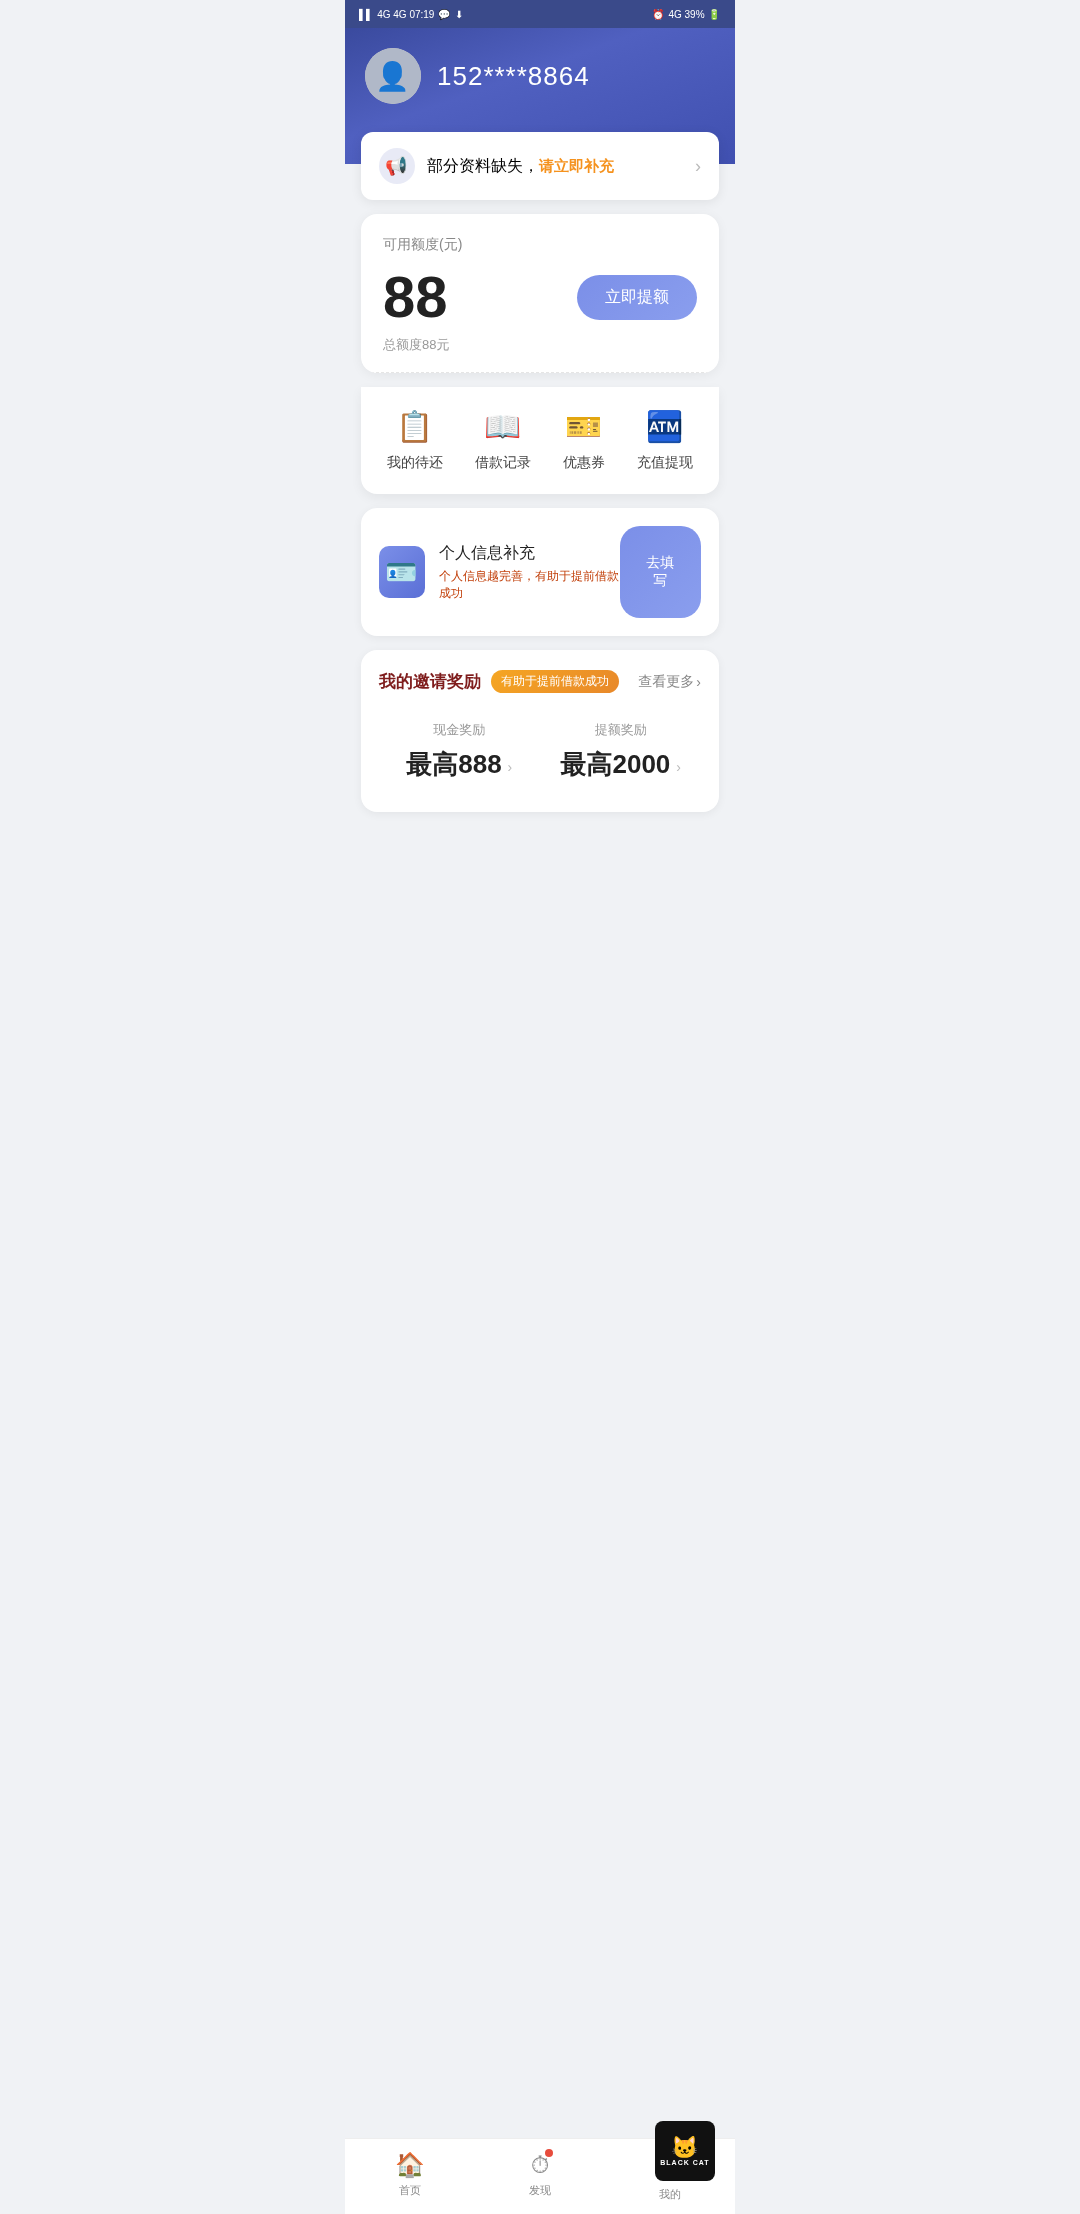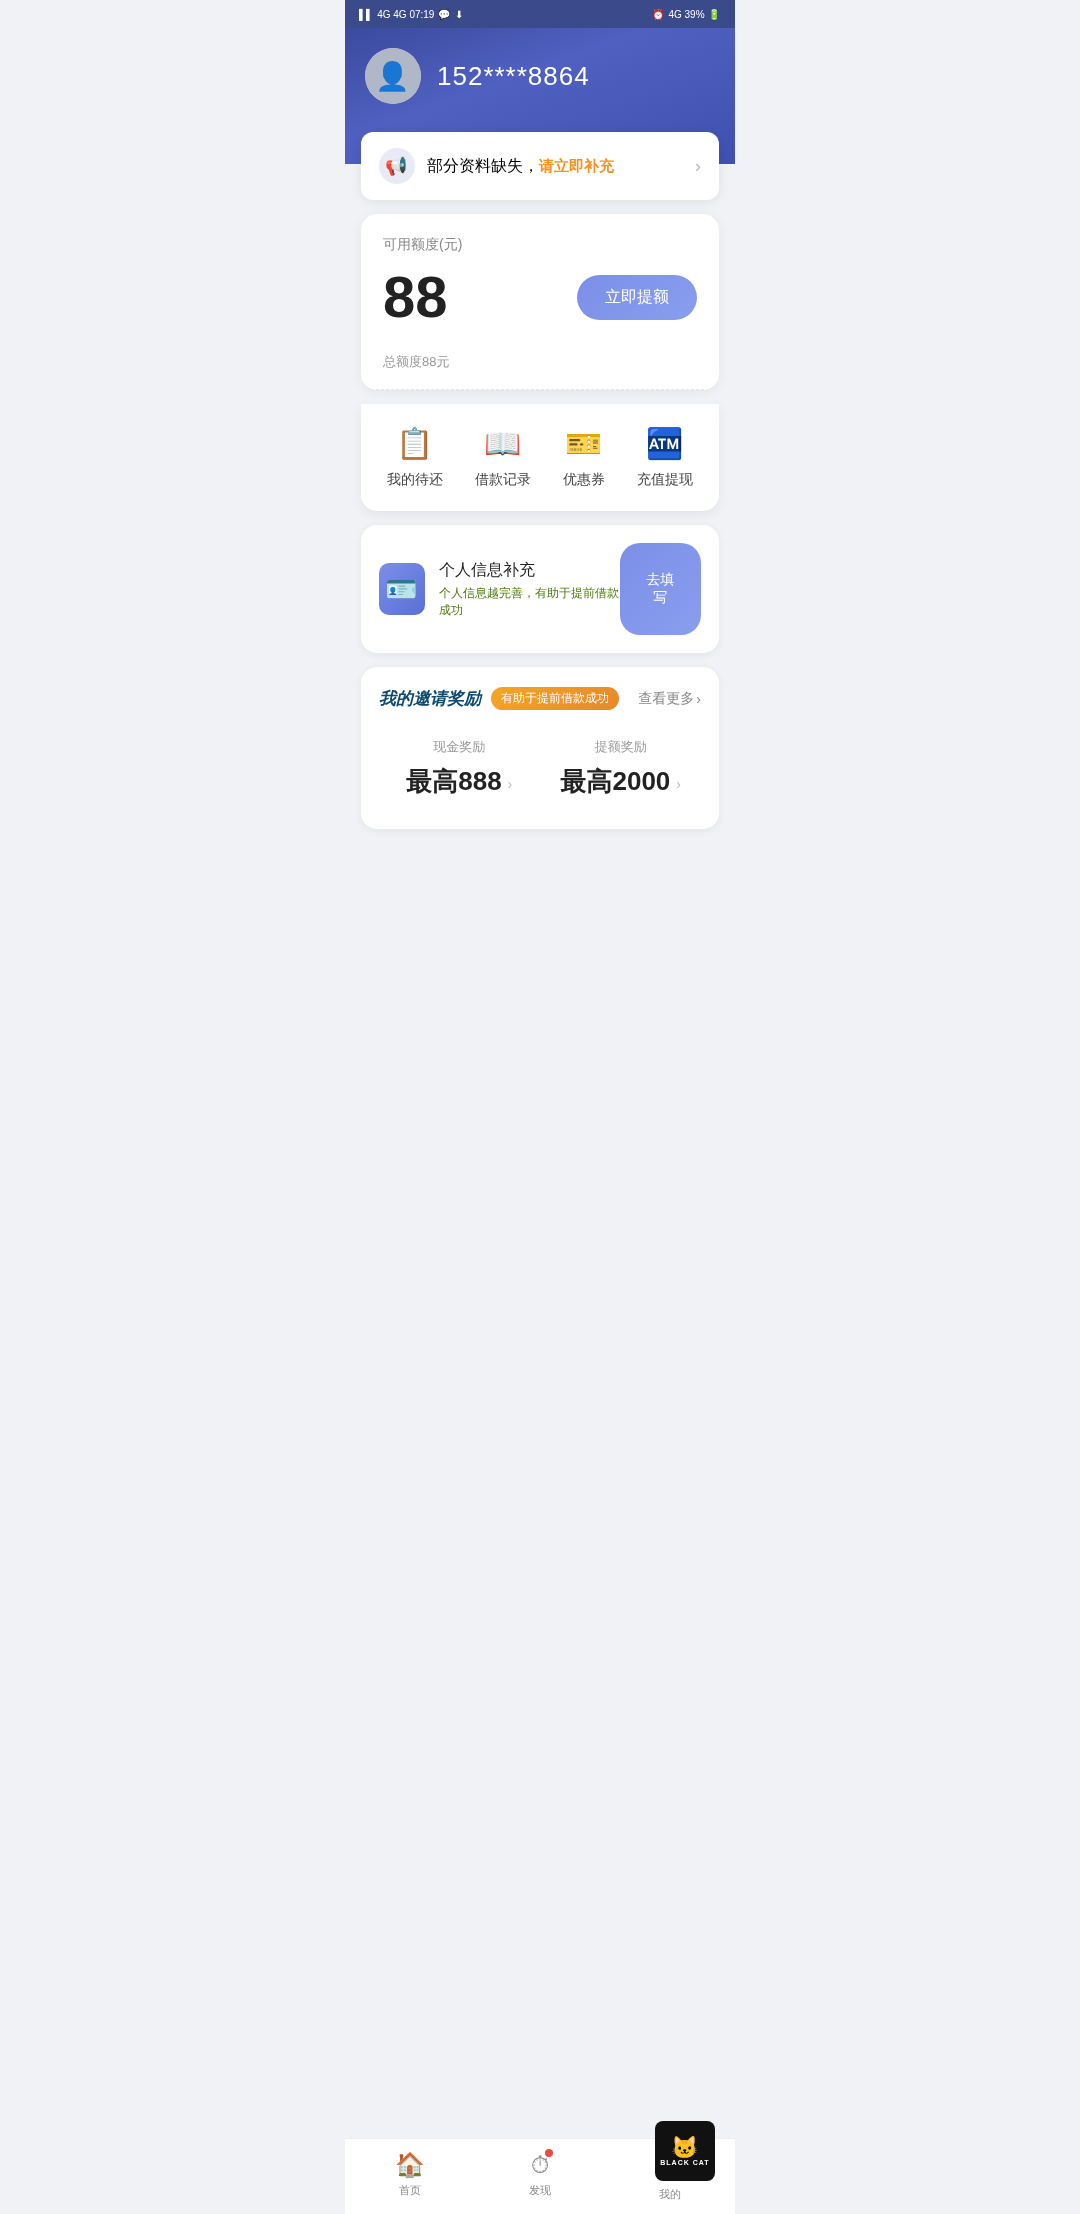--- a/index.html
+++ b/index.html
@@ -116,21 +116,21 @@
     }
     .credit-label {
       font-size: 14px;
       color: #888;
       margin-bottom: 14px;
     }
     .credit-main {
       display: flex;
       align-items: center;
       justify-content: space-between;
-      margin-bottom: 27px;
+      margin-bottom: 10px;
     }
     .credit-amount {
       font-size: 58px;
       font-weight: 700;
       color: #222;
       line-height: 1;
     }
     .btn-withdraw {
       background: linear-gradient(135deg, #7b8fe8 0%, #8a9eee 100%);
       color: white;
@@ -205,21 +205,21 @@
       font-size: 26px;
     }
     .info-title {
       font-size: 16px;
       font-weight: 400;
       color: #222;
       margin-bottom: 4px;
     }
     .info-desc {
       font-size: 12px;
-      color: #4d7c0f;
+      color: #c2410c;
     }
     .btn-fill {
       background: linear-gradient(135deg, #7b8fe8 0%, #8a9eee 100%);
       color: white;
       border: none;
       border-radius: 20px;
       padding: 28px 22px;
       font-size: 14px;
       cursor: pointer;
     }
@@ -239,22 +239,21 @@
       margin-bottom: 18px;
     }
     .invitation-left {
       display: flex;
       align-items: center;
       gap: 10px;
     }
     .invitation-title {
       font-size: 17px;
       font-weight: 700;
-      color: #0c4a6e;
-      font-style: italic;
+      color: #7f1d1d;
     }
     .badge-tag {
       background: linear-gradient(135deg, #f5a623, #e8882a);
       color: white;
       font-size: 12px;
       border-radius: 12px;
       padding: 3px 10px;
     }
     .invitation-more {
       font-size: 14px;

